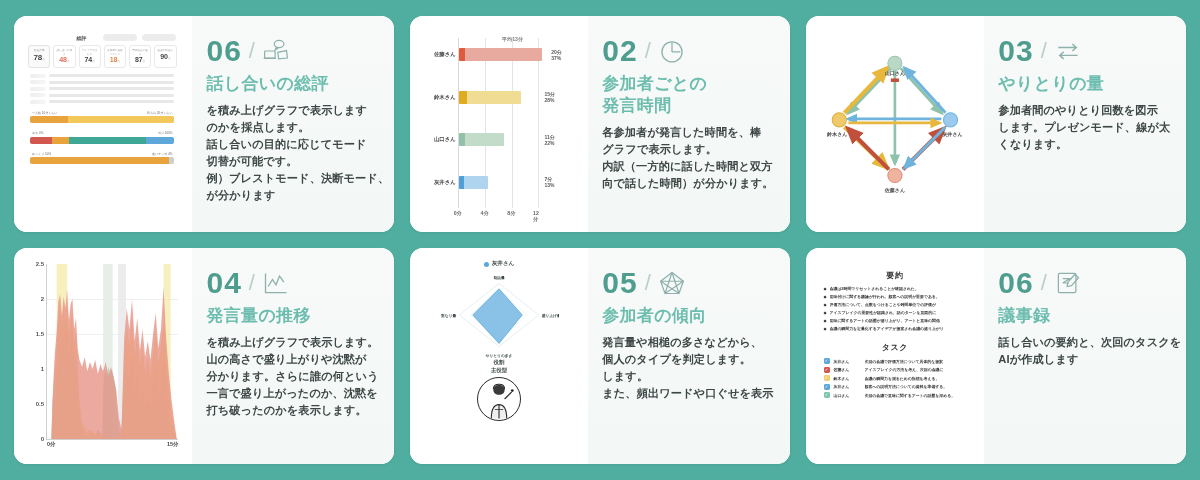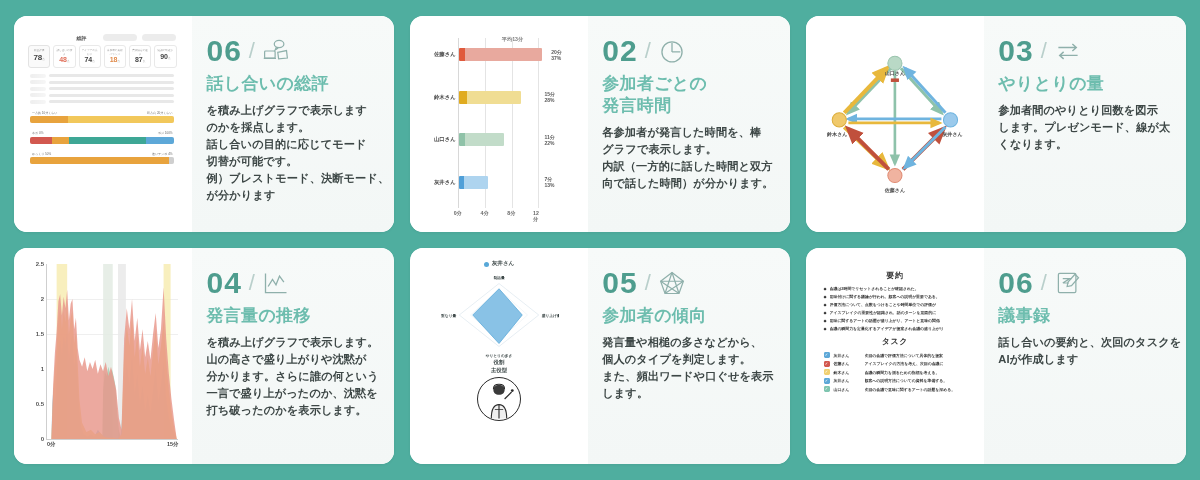--- a/index.html
+++ b/index.html
@@ -119,21 +119,21 @@
   .v05 .rwrap { position:relative; width:120px; height:92px; margin-top:1px;}
   .v05 svg { width:100%; height:100%; }
   .rlab { font-size:5px; fill:#3f4a4a; font-weight:700;}
   .v05 .role { text-align:center; font-size:5.4px; color:#3f4a4a; font-weight:700; line-height:1.45; margin-top:-2px;}
   .v05 .avatar { width:44px; height:44px; border-radius:50%; border:1.6px solid #2c2c2c; margin-top:2px; overflow:hidden; position:relative; background:#fff;}
   .v05 .avatar svg { width:100%; height:100%;}
 
   
   .v06 { width:100%; height:100%; padding:16px 12px 8px 12px; }
   .v06 h4 { text-align:center; font-size:8px; font-weight:700; color:#333; margin-bottom:5px; letter-spacing:.6px;}
-  .v06 h4.t2 { margin-top:4px; }
+  .v06 h4.t2 { margin-top:10px; }
   .v06 .sline { display:flex; gap:3px; align-items:flex-start; font-size:3.9px; color:#3a3a3a; font-weight:700; line-height:1.5; margin-bottom:2.2px;}
   .v06 .sline .dia { color:#2a2a2a; font-size:4px; line-height:1.45;}
   .v06 .sline .txt { white-space:nowrap; overflow:hidden;}
   .v06 .trow { display:flex; gap:4px; align-items:center; font-size:3.9px; color:#3a3a3a; font-weight:700; margin-bottom:2.6px;}
   .v06 .cb { width:6px; height:6px; border-radius:1.4px; flex:none; display:flex; align-items:center; justify-content:center; color:#fff; font-size:4px; line-height:1;}
   .v06 .who { width:27px; flex:none; white-space:nowrap;}
   .v06 .what { white-space:nowrap; overflow:hidden;}
 </style>
 </head>
 <body>
@@ -510,22 +510,22 @@
           <svg viewBox="0 0 32 32" fill="none" stroke="currentColor" stroke-width="1.4">
             <path d="M16 4 L29 14 L24 28 H8 L3 14 Z"></path>
                 <path d="M16 4 L8 28 M16 4 L24 28 M3 14 L24 28 M29 14 L8 28 M3 14 H29"></path>
           </svg>
         </span>
       </div>
       <div class="card-title">参加者の傾向</div>
       <div class="card-body">
         <div>発言量や相槌の多さなどから、</div>
         <div>個人のタイプを判定します。</div>
+        <div>します。</div>
         <div>また、頻出ワードや口ぐせを表示</div>
-        <div>します。</div>
       </div>
     </div>
    </div>
   </div>
 
   <div class="cell">
    <div class="card">
     <div class="card-visual">
       <div class="v06">
         <h4>要約</h4>

